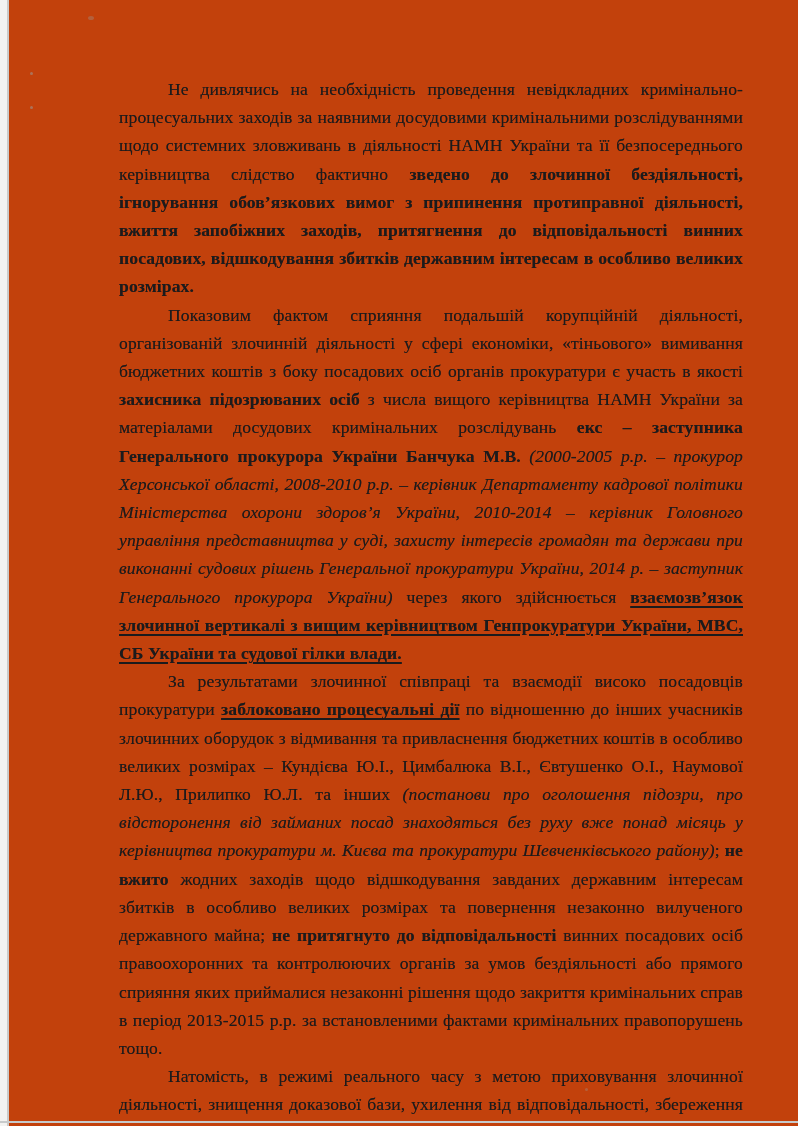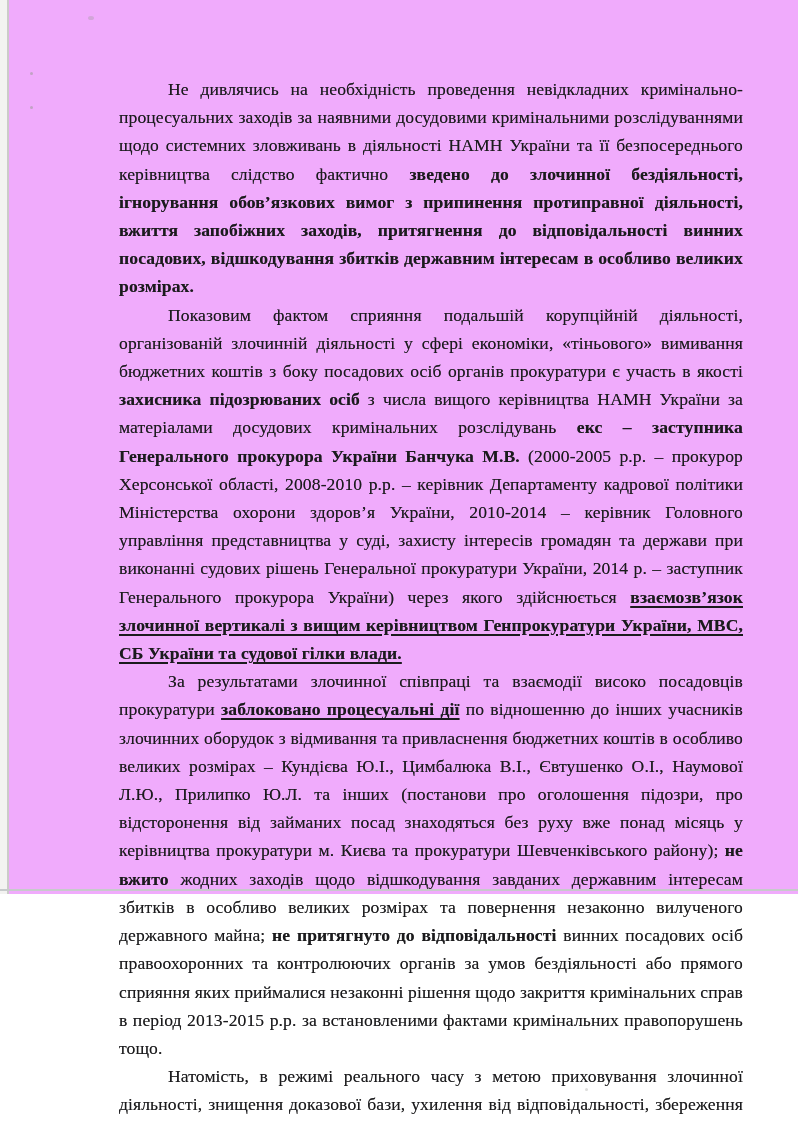--- a/index.html
+++ b/index.html
@@ -6,22 +6,22 @@
     margin: 0;
     padding: 0;
     width: 798px;
     height: 1126px;
     overflow: hidden;
     background: #ffffff;
   }
   .page {
     position: relative;
     width: 798px;
-    height: 894px;
-    background: #f0abfc;
+    height: 1126px;
+    background: #c2410c;
     font-family: "Liberation Serif", "DejaVu Serif", serif;
     color: #1b1b1d;
   }
   .edge-line-left {
     position: absolute;
     left: 7px;
     top: 0;
     width: 2px;
     height: 100%;
     background: #cbcbc9;
@@ -64,21 +64,21 @@
     line-height: 28.2px;
     letter-spacing: 0.1px;
     text-shadow: 0 0 0.5px rgba(20,20,20,0.55);
   }
   .text-block p {
     margin: 0;
     text-indent: 49px;
   }
   .rg { font-weight: 400; }
   .b  { font-weight: 700; }
-  .i  { }
+  .i  { font-style: italic; }
   .bu {
     font-weight: 700;
     text-decoration: underline;
     text-underline-offset: 3px;
     text-decoration-thickness: 1.5px;
   }
 </style>
 </head>
 <body>
 

